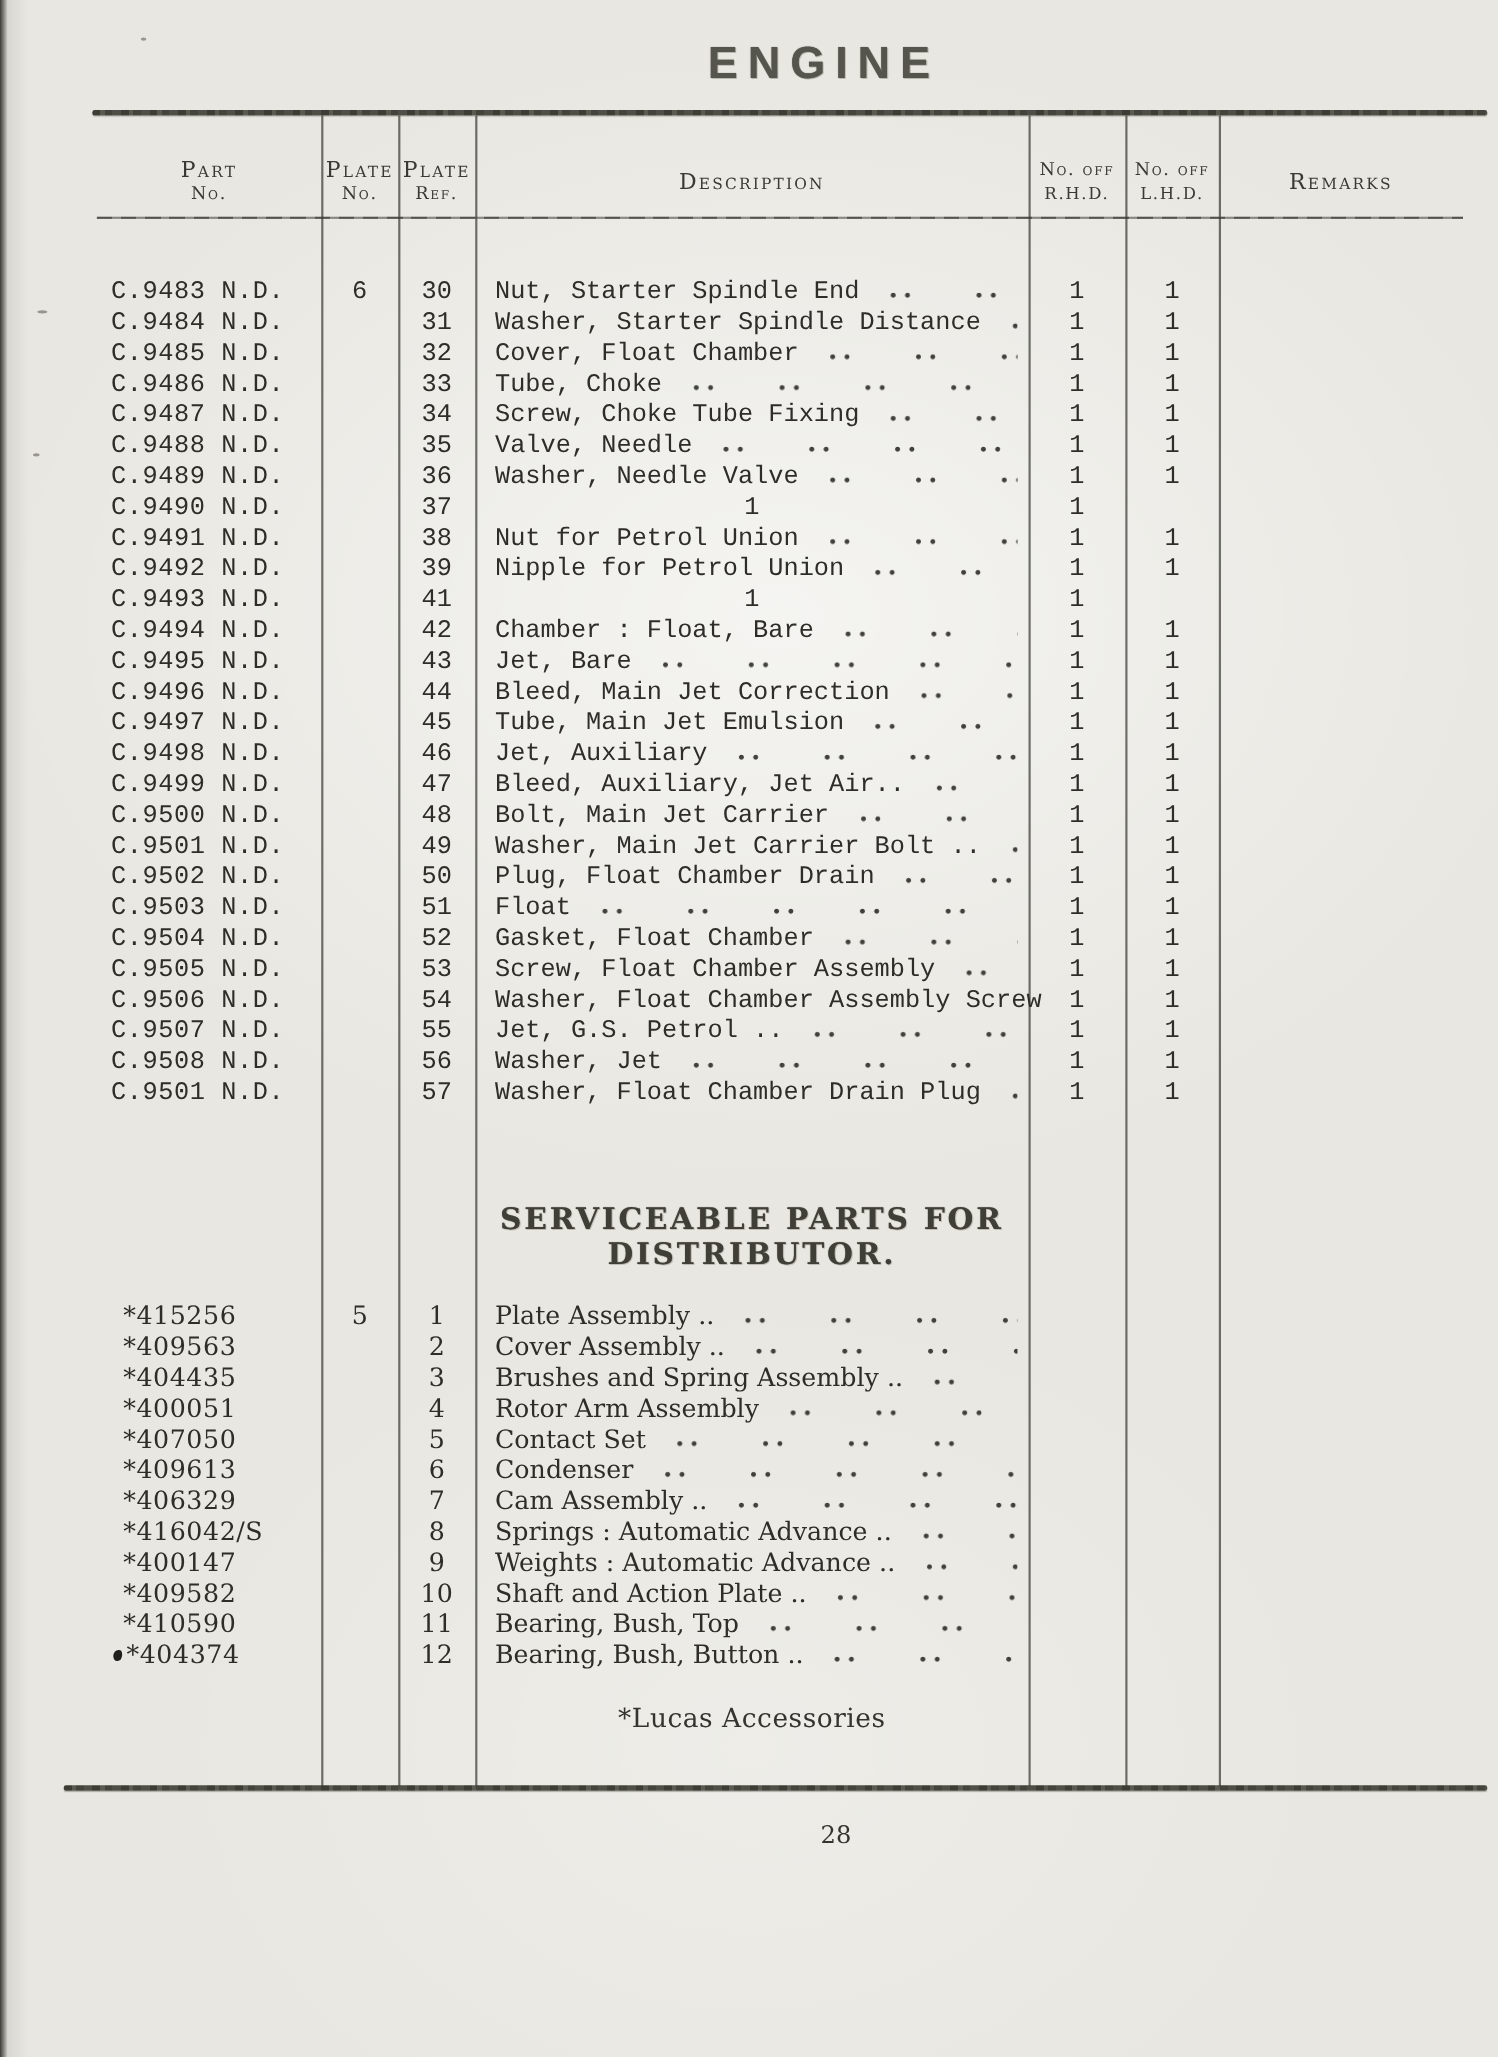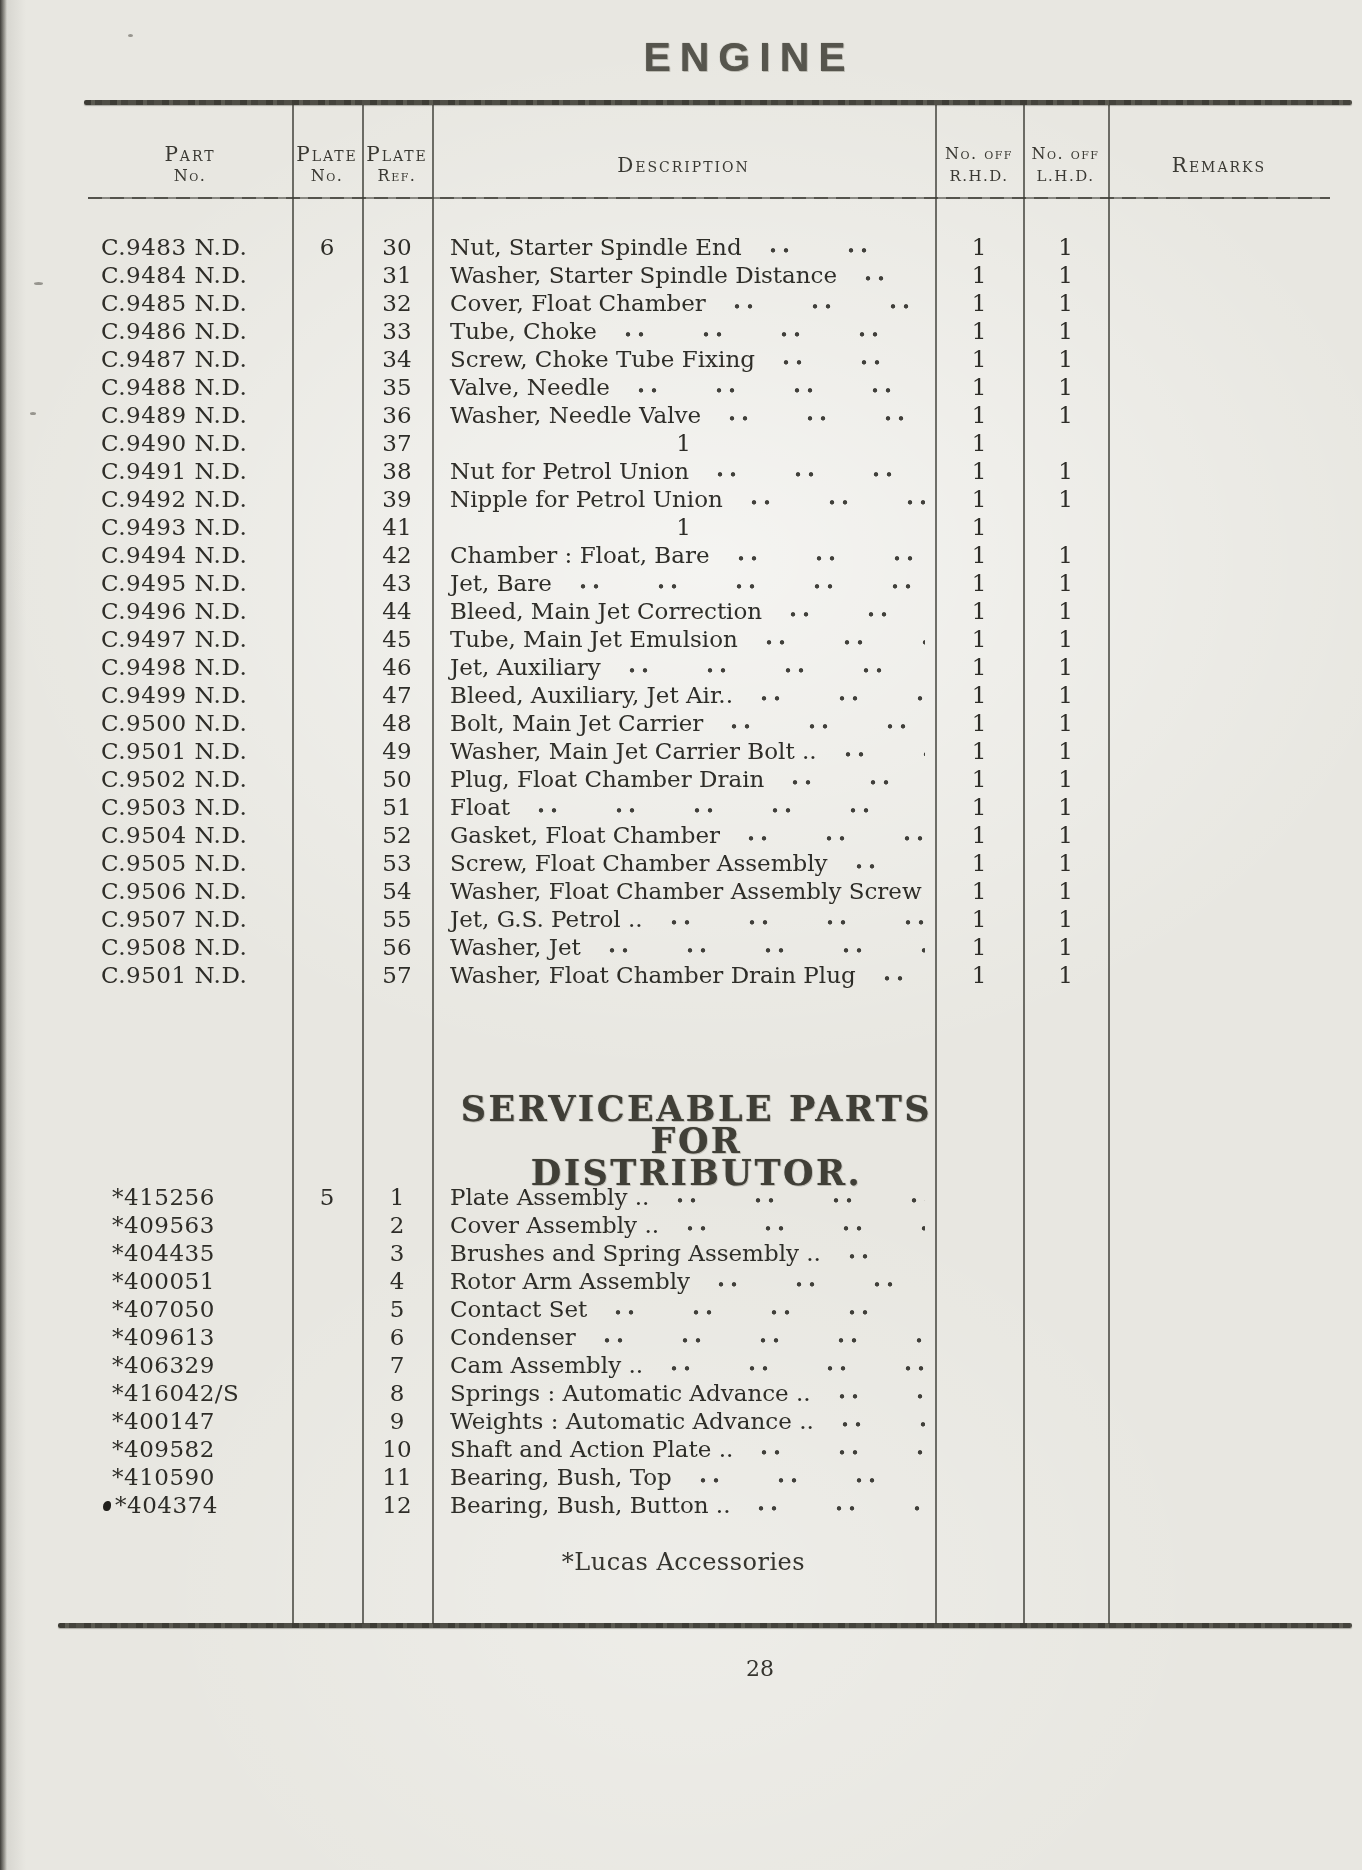--- a/index.html
+++ b/index.html
@@ -36,41 +36,41 @@
   .vl-4{left:847px;}.vl-5{left:935px;}.vl-6{left:1020px;}
   .grid{display:grid;grid-template-columns:204px 70px 70px 503px 88px 85px 222px;}
   
   .thead{position:absolute;top:5px;left:0;width:1242px;height:92px;align-items:center;}
   .hcell{text-align:center;font-variant:small-caps;letter-spacing:2px;
     font-size:20px;line-height:22px;color:#3a3933;margin-top:28px;}
   .hcell .sub{font-size:16px;letter-spacing:1.5px;}
   .hcell .abbr{font-variant:normal;font-size:15px;letter-spacing:1.5px;}
   
   .rows{position:absolute;left:0;width:1242px;}
-  .rows-carburettor{top:133px;}
+  .rows-carburettor{top:151px;font-family:Liberation Mono, monospace;}
   .rows-distributor{top:1083px;}
   .row{height:28px;line-height:28px;font-size:23px;color:#2e2d28;}
   .c-part{padding-left:13px;letter-spacing:.5px;white-space:nowrap;}
   .c-part.indent{padding-left:24px;}
   .c-plate,.c-ref{text-align:center;}
   .c-desc{padding-left:18px;display:flex;min-width:0;}
   .desc-text{white-space:nowrap;}
   .leader{flex:1;margin-right:10px;min-width:0;
     background-image:
       radial-gradient(circle at 5px 62%, rgba(46,45,40,.9) 1.8px, rgba(46,45,40,0) 2.6px),
       radial-gradient(circle at 18px 62%, rgba(46,45,40,.9) 1.8px, rgba(46,45,40,0) 2.6px);
     background-size:78px 100%;background-position:26px 0;background-repeat:repeat-x;}
   .c-rhd,.c-lhd{text-align:center;}
   .c-remarks{}
   .blot{display:inline-block;width:8px;height:10px;margin:0 4px 3px -9px;
     background:#201f1b;border-radius:62% 38% 55% 45%;vertical-align:middle;}
   
   .section-heading{position:absolute;top:993px;left:344px;width:503px;text-align:center;
-    font-weight:bold;font-size:35px;line-height:32px;letter-spacing:2.5px;color:#403f37;
-    text-shadow:0 0 1px rgba(64,63,55,.65), 1px 1px 0 rgba(140,138,128,.35);margin-left:13px;}
+    font-weight:bold;font-size:27px;line-height:32px;letter-spacing:2.5px;color:#403f37;
+    text-shadow:0 0 1px rgba(64,63,55,.65), 1px 1px 0 rgba(140,138,128,.35);}
   .footnote{position:absolute;top:1448px;left:344px;width:503px;text-align:center;
     font-size:24px;color:#35342e;letter-spacing:.5px;}
   .page-num{position:absolute;top:1656px;left:730px;width:60px;text-align:center;
     font-size:22px;color:#35342e;}
   
   .speck{position:absolute;background:rgba(70,68,60,.5);border-radius:50%;}
   .sp1{left:34px;top:282px;width:9px;height:3px;}
   .sp2{left:30px;top:412px;width:6px;height:3px;}
   .sp3{left:128px;top:34px;width:5px;height:3px;}
 </style>

